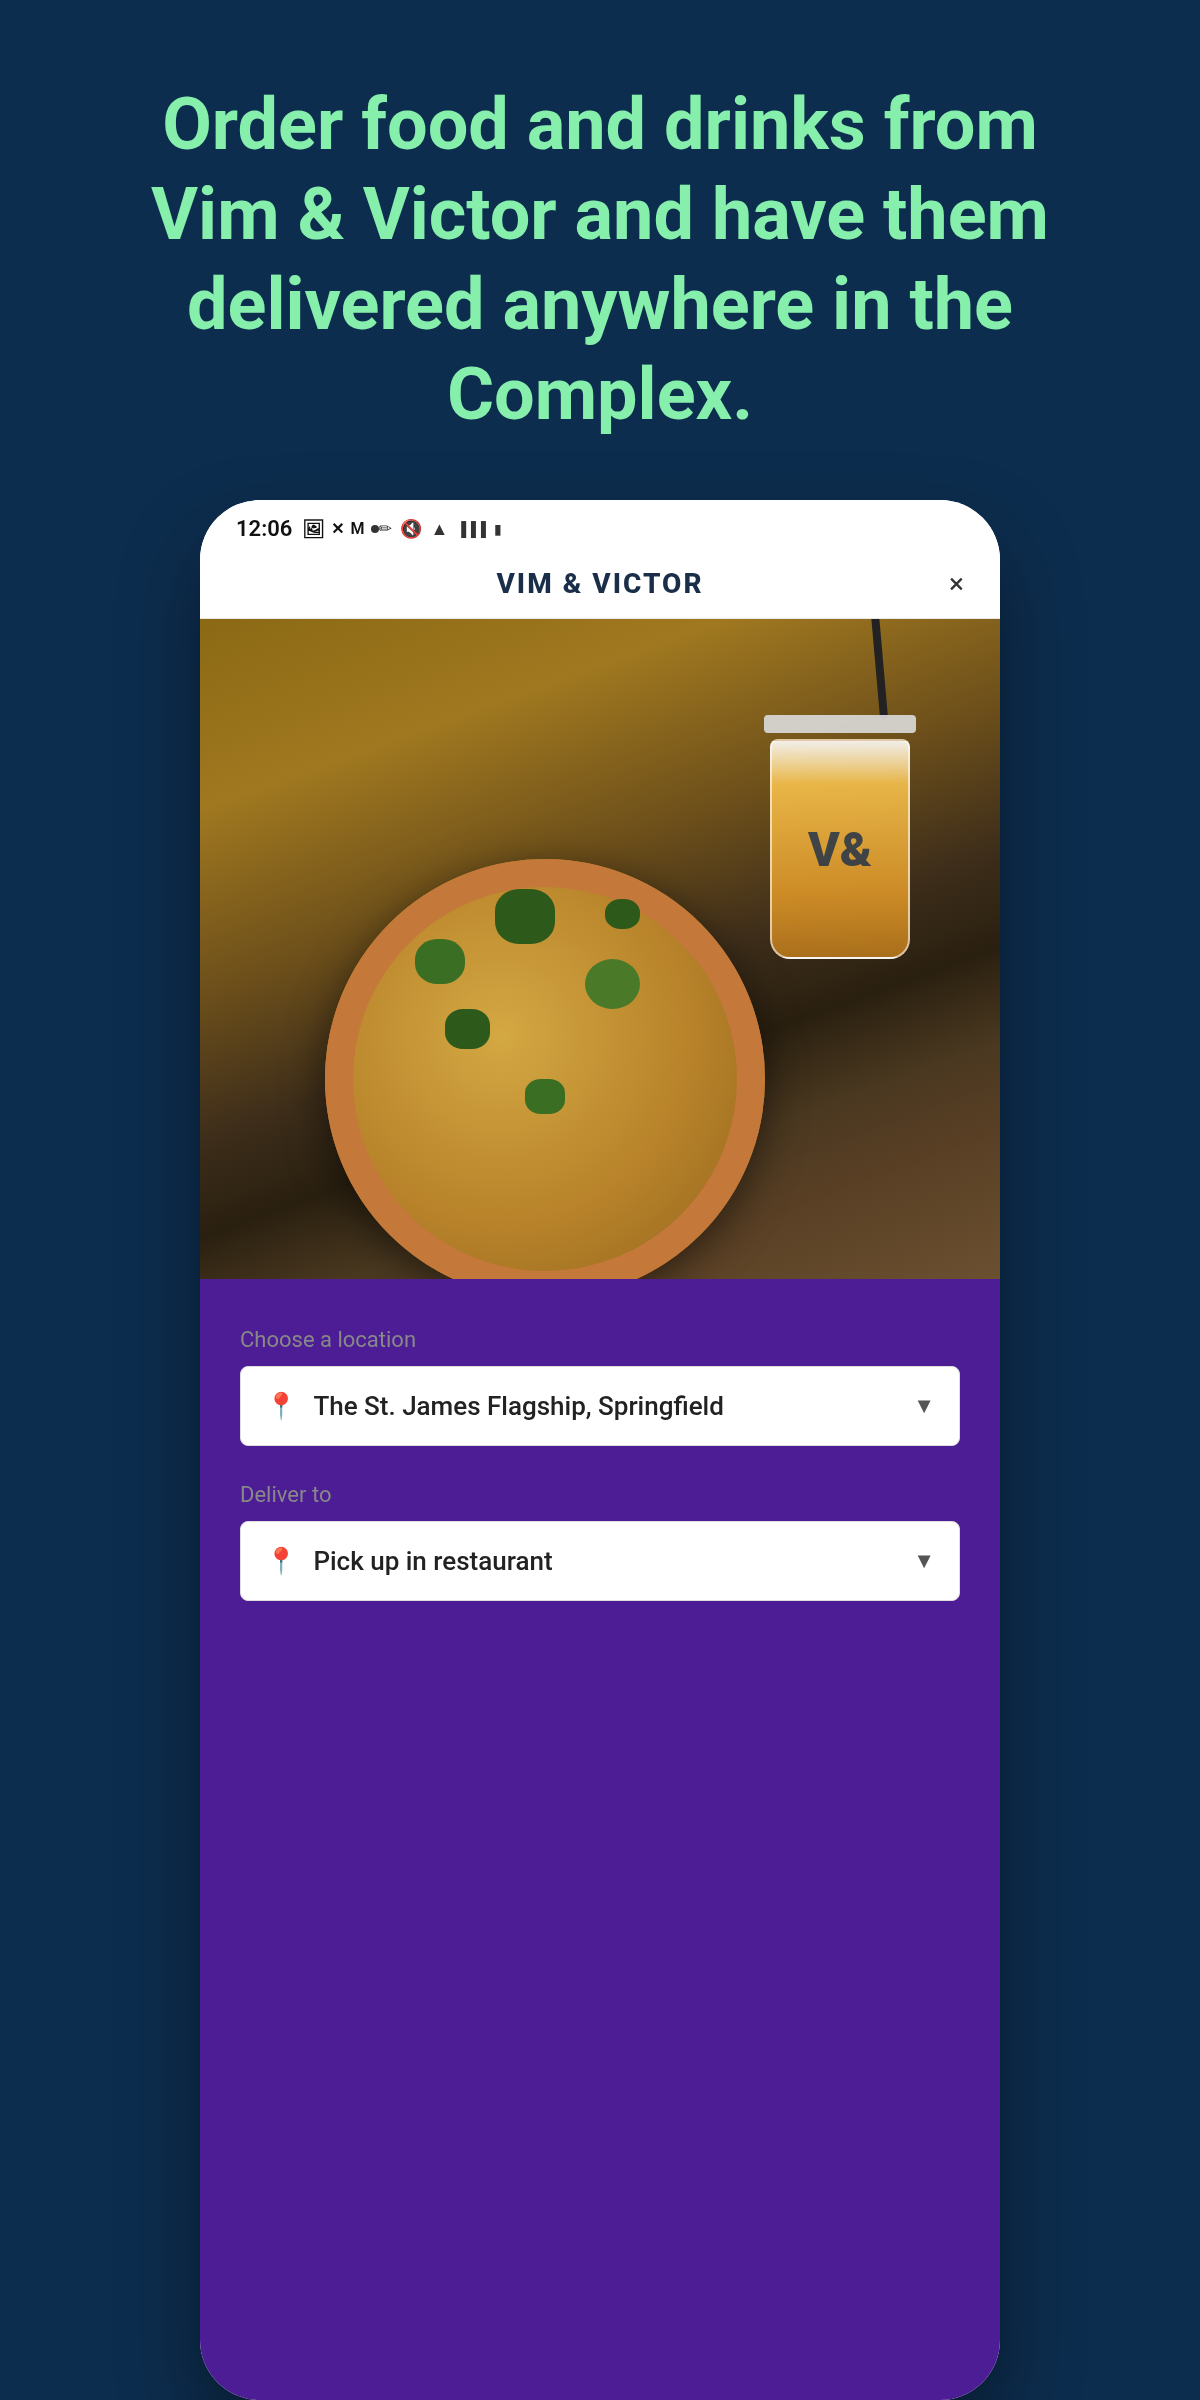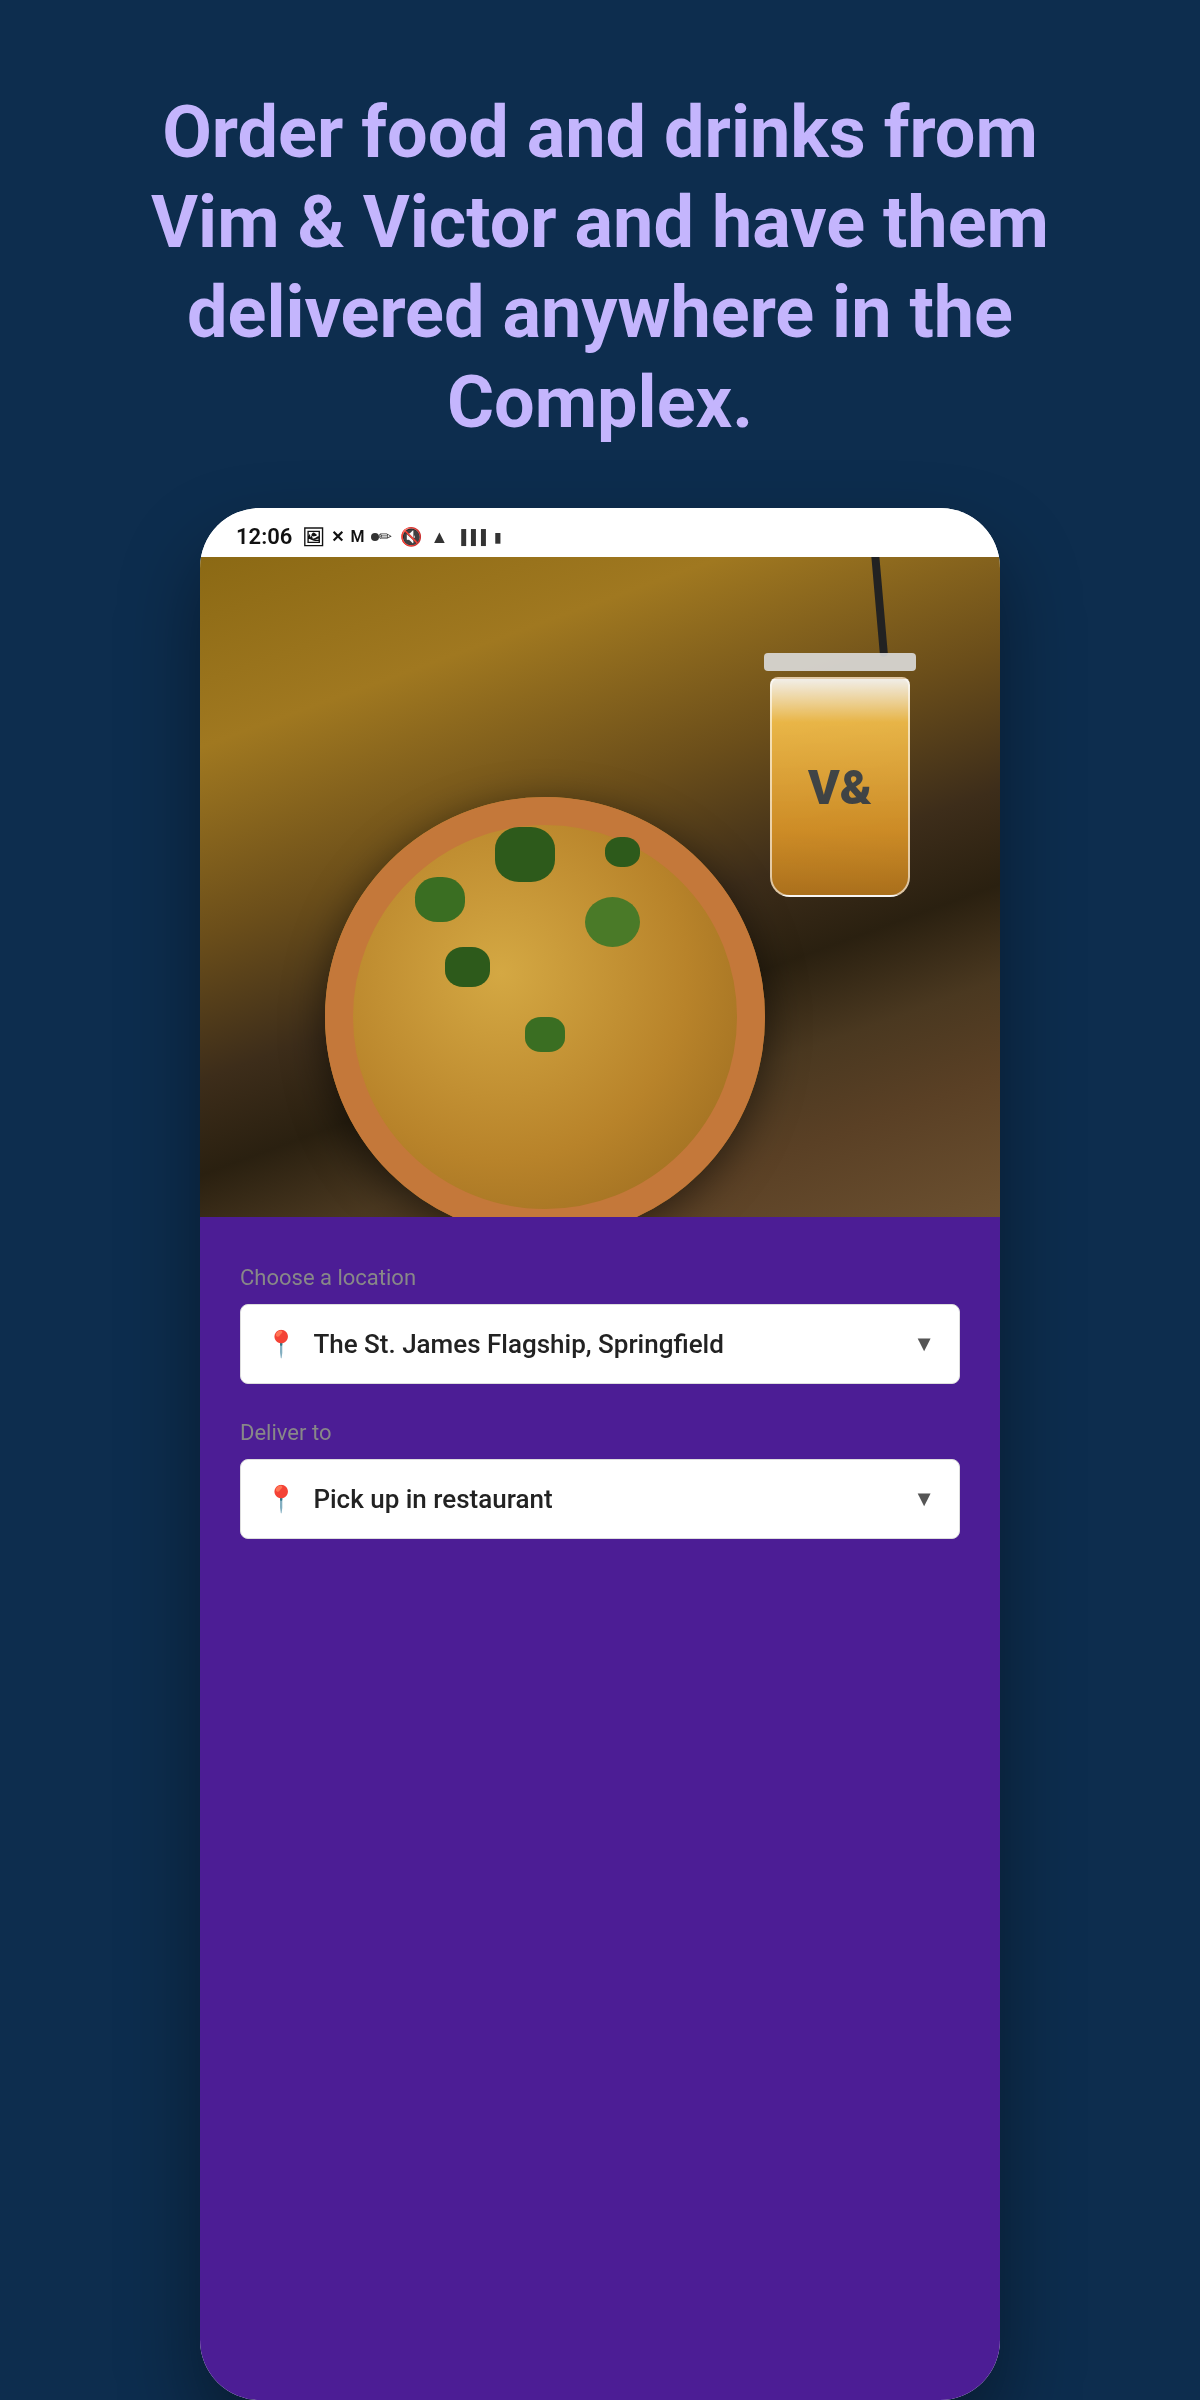--- a/index.html
+++ b/index.html
@@ -9,28 +9,27 @@
       height: 2400px;
       background-color: #0d2d4e;
       font-family: -apple-system, BlinkMacSystemFont, 'Segoe UI', Roboto, sans-serif;
       display: flex;
       flex-direction: column;
       align-items: center;
       overflow: hidden;
     }
 
     .hero-text {
-      color: #c4b5fd;
+      color: #86efac;
       font-size: 72px;
       font-weight: 700;
       text-align: center;
       line-height: 1.25;
       padding: 80px 80px 60px 80px;
       max-width: 1100px;
-      margin-top: 8px;
     }
 
     .phone-wrapper {
       width: 800px;
       background: #ffffff;
       border-radius: 60px;
       overflow: hidden;
       box-shadow: 0 40px 80px rgba(0,0,0,0.4);
       display: flex;
       flex-direction: column;
@@ -289,20 +288,24 @@
     </div>
     <div class="status-bar-right">
       <span class="status-icon" style="font-size:16px;">✏</span>
       <span class="status-icon" style="font-size:18px;">🔇</span>
       <span class="status-icon" style="font-size:18px;">▲</span>
       <span class="status-icon" style="font-size:14px;">▐▐▐</span>
       <span class="status-icon" style="font-size:14px;">▮</span>
     </div>
   </div>
 
+  <div class="app-header">
+    <span class="app-title">VIM &amp; VICTOR</span>
+    <span class="close-btn">×</span>
+  </div>
 
   <div class="food-image">
 
     <div class="drink-container">
       <div class="drink-straw"></div>
       <div class="drink-lid"></div>
       <div class="drink-cup">
         <span class="drink-logo">V&amp;</span>
       </div>
     </div>

